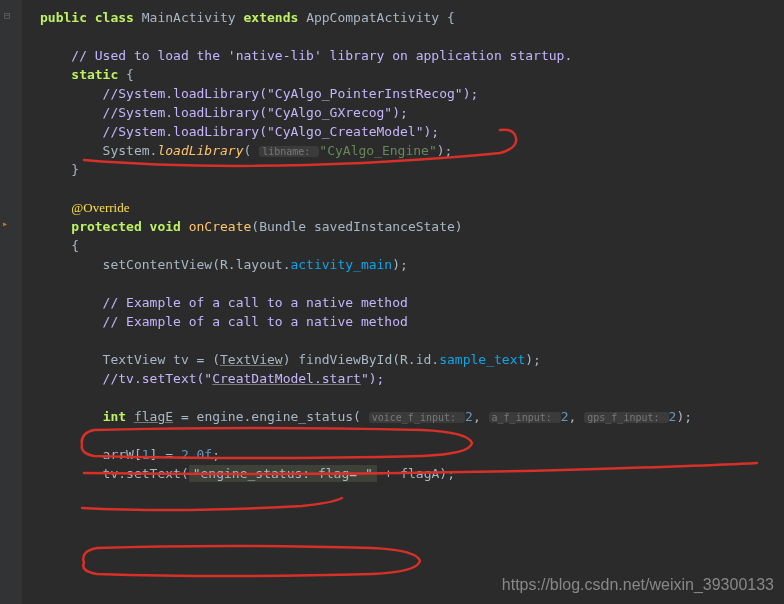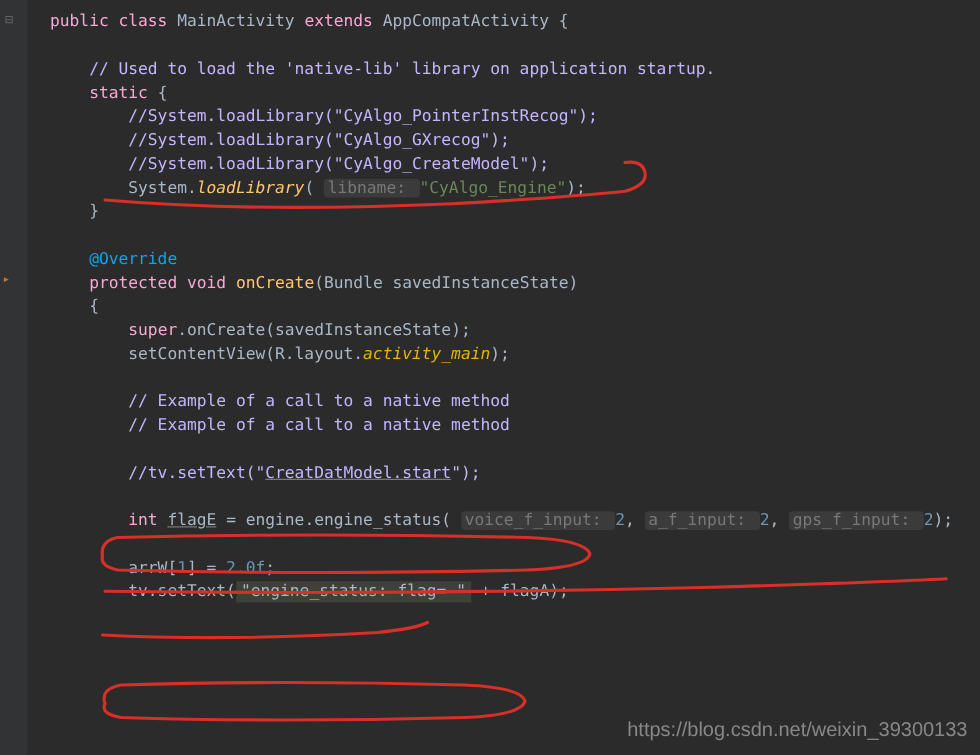--- a/index.html
+++ b/index.html
@@ -31,30 +31,30 @@
 .change-bar { color: #c87530; font-size: 10px; left: 2px; }
 .code-area {
   position: absolute;
   left: 22px;
   top: 0;
   right: 0;
   padding: 8px 0 8px 18px;
   line-height: 19px;
 }
 .line { white-space: pre; height: 19px; }
-.kw { color: #f9a8d4; font-weight: normal; }
+.kw { color: #bef264; font-weight: bold; }
 .cls { color: #a9b7c6; }
 .method { color: #ffc66d; }
 .method-i { color: #ffc66d; font-style: italic; }
-.anno { color: #0ea5e9; }
+.anno { color: #fde047; font-family: Liberation Serif, serif; }
 .str { color: #6a8759; }
 .comment { color: #c4b5fd; }
-.field { color: #eab308; font-style: italic; }
+.field { color: #0ea5e9; }
 .num { color: #6897bb; }
-.param-hint { color: #787878; background: #3b3b3b; padding: 0 3px; border-radius: 3px; font-size: 13px; }
+.param-hint { color: #787878; background: #3b3b3b; padding: 0 3px; border-radius: 3px; font-size: 10px; }
 .underline { text-decoration: underline; text-decoration-color: #787878; }
 .highlight { background: #3d4137; padding: 1px 4px; }
 svg.annot {
   position: absolute;
   left: 22px;
   top: 8px;
   pointer-events: none;
 }
 .annot path { stroke: #d63028; stroke-width: 2.5; fill: none; stroke-linecap: round; }
 .watermark {
@@ -81,26 +81,26 @@
 <div class="line"><span>    </span><span class="kw">static</span> {</div>
 <div class="line comment">        //System.loadLibrary("CyAlgo_PointerInstRecog");</div>
 <div class="line comment">        //System.loadLibrary("CyAlgo_GXrecog");</div>
 <div class="line comment">        //System.loadLibrary("CyAlgo_CreateModel");</div>
 <div class="line"><span>        System.</span><span class="method-i">loadLibrary</span><span>( </span><span class="param-hint">libname: </span><span class="str">"CyAlgo_Engine"</span><span>);</span></div>
 <div class="line">    }</div>
 <div class="line"></div>
 <div class="line"><span>    </span><span class="anno">@Override</span></div>
 <div class="line"><span>    </span><span class="kw">protected void</span> <span class="method">onCreate</span>(Bundle savedInstanceState)</div>
 <div class="line">    {</div>
-<div class="line"><span>        </span><span class="kw">super</span>.onCreate(savedInstanceState);</div>
 <div class="line"><span>        setContentView(R.layout.</span><span class="field">activity_main</span><span>);</span></div>
 <div class="line"></div>
 <div class="line comment">        // Example of a call to a native method</div>
 <div class="line comment">        // Example of a call to a native method</div>
 <div class="line"></div>
+<div class="line"><span>        TextView tv = (</span><span class="underline">TextView</span><span>) findViewById(R.id.</span><span class="field">sample_text</span><span>);</span></div>
 <div class="line comment"><span>        //tv.setText("</span><span class="underline">CreatDatModel.start</span><span>");</span></div>
 <div class="line"></div>
 <div class="line"><span>        </span><span class="kw">int</span> <span class="underline">flagE</span><span> = engine.engine_status( </span><span class="param-hint">voice_f_input: </span><span class="num">2</span><span>, </span><span class="param-hint">a_f_input: </span><span class="num">2</span><span>, </span><span class="param-hint">gps_f_input: </span><span class="num">2</span><span>);</span></div>
 <div class="line"></div>
 <div class="line"><span>        arrW[</span><span class="num">1</span><span>] = </span><span class="num">2.0f</span><span>;</span></div>
 <div class="line"><span>        tv.setText(</span><span class="highlight">"engine_status: flag= "</span><span> + flagA);</span></div>
 </div>
 
 <svg class="annot" width="760" height="590">
   <path d="M 62 152 Q 180 162, 340 155 Q 430 150, 478 145 Q 496 140, 494 130 Q 492 120, 478 122"></path>

